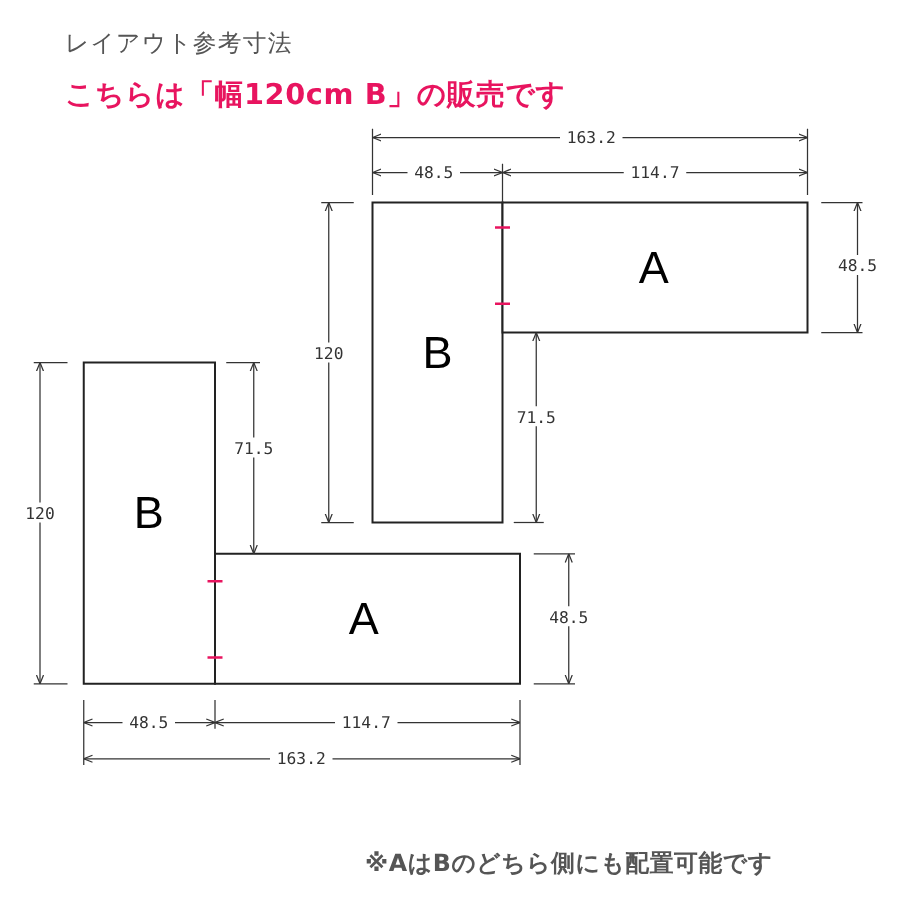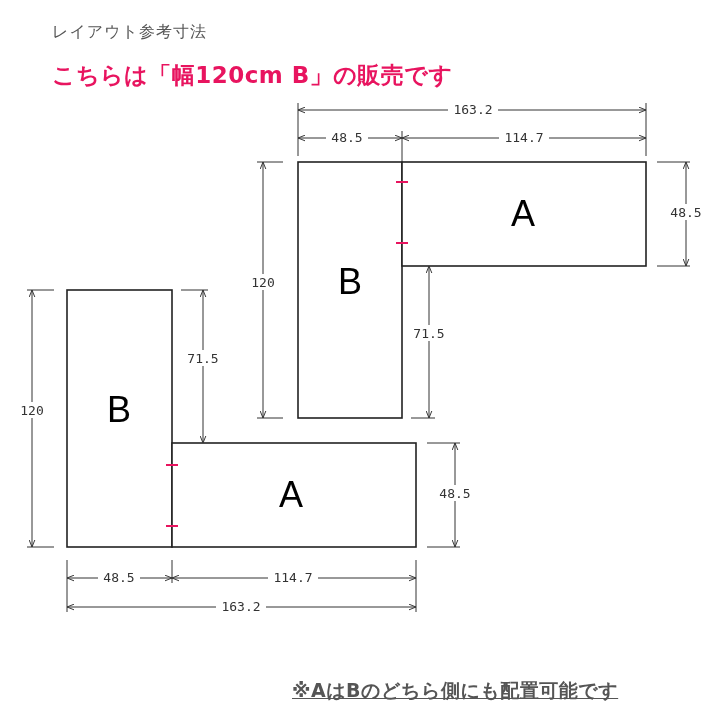--- a/index.html
+++ b/index.html
@@ -1,19 +1,19 @@
 <!DOCTYPE html>
 <html><head>
 <meta charset="utf-8">
 <style>
   html, body { margin:0; padding:0; background:#ffffff; }
   body { width:720px; height:720px; position:relative; overflow:hidden; font-family:"DejaVu Sans", sans-serif; }
-  .heading { position:absolute; left:52px; top:22px; font-size:16px; color:#555555; letter-spacing:1px; }
+  .heading { position:absolute; left:52px; top:22px; font-size:19px; color:#555555; letter-spacing:1px; }
   .subheading { position:absolute; left:52px; top:60px; font-size:23px; font-weight:bold; color:#e8145f; letter-spacing:0.5px; }
-  .footnote { position:absolute; left:292px; top:678px; font-size:19px; font-weight:bold; color:#555555; letter-spacing:0.5px;text-decoration:underline; }
+  .footnote { position:absolute; left:292px; top:678px; font-size:19px; font-weight:bold; color:#555555; letter-spacing:0.5px; }
   svg.drawing { position:absolute; left:0; top:0; }
   .dimtext { font-family:"DejaVu Sans Mono", monospace; font-size:13px; fill:#333333; }
   .label { font-family:"Liberation Sans", sans-serif; font-size:36px; fill:#000000; }
 </style>
 </head>
 <body>
 
 <div class="heading">レイアウト参考寸法</div>
 <div class="subheading">こちらは「幅120cm B」の販売です</div>
 

